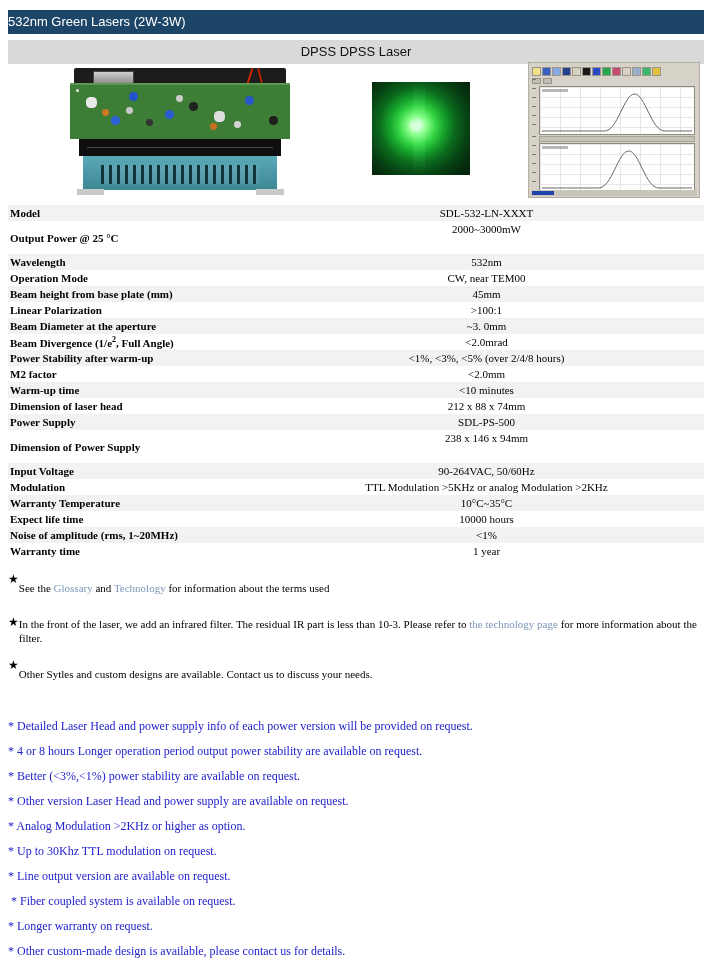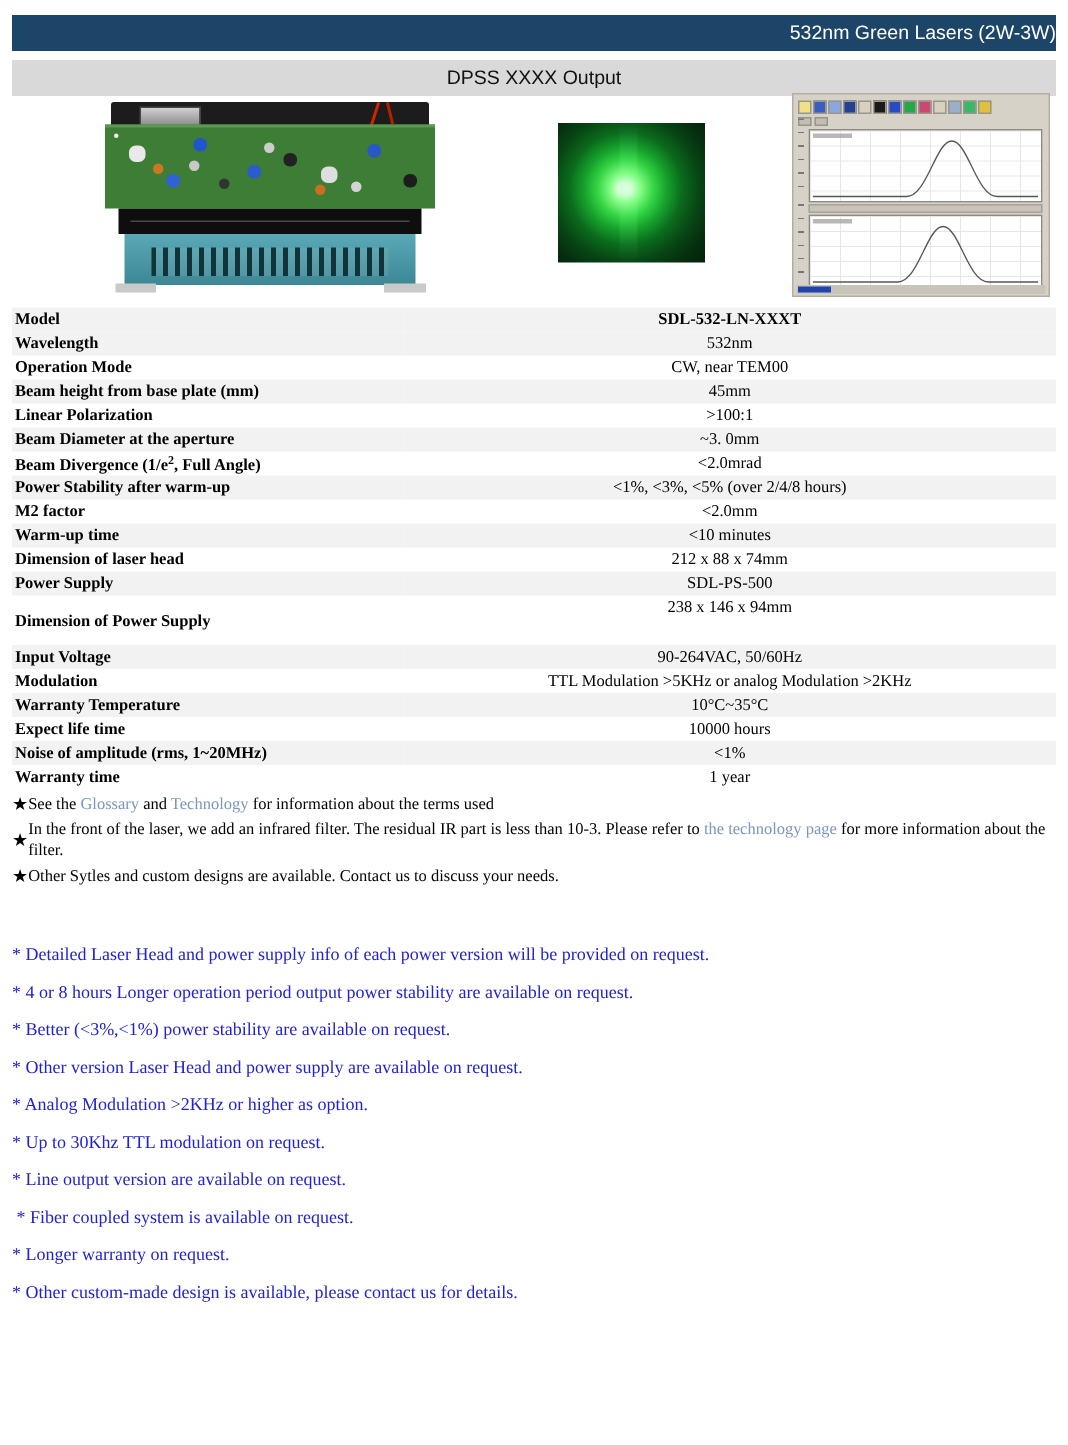--- a/index.html
+++ b/index.html
@@ -1,20 +1,20 @@
 <!DOCTYPE html>
 <html style="--header-bg: #1d4568; --subheader-bg: #d9d9d9; --row-shade: #f2f2f2; --link: #7b96ba; --bullet-blue: #2222cc;"><head>
 <meta charset="utf-8">
 <style>
   html,body{margin:0;padding:0;background:#fff;}
   .page{position:relative;width:712px;height:963px;background:#fff;overflow:hidden;
         font-family:"Liberation Serif",serif;color:#000;}
   
   .title-bar{position:absolute;left:8px;right:8px;top:10px;height:24px;line-height:24px;
-             background:var(--header-bg,#1d4568);color:#fff;text-align:right;
+             background:var(--header-bg,#1d4568);color:#fff;text-align:left;
              font-family:"Liberation Sans",sans-serif;font-size:13px;}
   .subtitle-bar{position:absolute;left:8px;right:8px;top:40px;height:24px;line-height:24px;
                 background:var(--subheader-bg,#d9d9d9);color:#111;text-align:center;
                 font-family:"Liberation Sans",sans-serif;font-size:13px;}
   
   .images-row{position:absolute;left:0;top:64px;width:712px;height:140px;}
   
   .photo-laser{position:absolute;left:65px;top:4px;width:230px;height:127px;background:#fff;}
   .ld-top{position:absolute;left:4%;top:0;width:92%;height:13%;background:#1c1c1c;border-radius:2px;}
   .ld-conn{position:absolute;left:12%;top:2%;width:18%;height:11%;
@@ -59,41 +59,41 @@
   .sw-divider{height:6px;margin:1px 4px 1px 10px;background:#c8c4ba;border:1px solid #a6a298;box-sizing:border-box;}
   .sw-status{position:absolute;left:2px;right:2px;bottom:1px;height:6px;background:#c8c4ba;}
   .sw-status::before{content:"";position:absolute;left:1px;top:1px;width:22px;height:4px;background:#2244aa;}
   
   .content{position:absolute;left:8px;top:205px;width:696px;}
   .spec-heading{font-weight:bold;font-size:12px;margin-bottom:5px;}
   table.spec{width:100%;border-collapse:collapse;font-size:11px;}
   table.spec td{padding:0 2px;vertical-align:middle;}
   td.lbl{width:37.5%;font-weight:bold;}
   td.val{text-align:center;}
-  td.val.b{font-weight:bold;}
+  td.val.b{font-weight:normal;}
   tr.srow{height:16px;}
   tr.srow.tall{height:33px;}
   tr.srow.tall td.val{vertical-align:top;padding-top:2px;}
   tr.srow.shaded{background:var(--row-shade,#f2f2f2);margin-top:35px;}
   sup{font-size:8px;}
   .note-heading{font-weight:bold;font-size:11px;margin-top:7px;}
   .note-line{display:flex;align-items:center;margin-top:3px;font-size:11px;line-height:14px;}
   .star{flex:0 0 auto;font-size:12px;line-height:12px;}
-  .note-text{flex:1 1 auto;}
+  .note-text{flex:1 1 auto;margin-top:19px;}
   .note-link{color:var(--link,#7b96ba);cursor:pointer;}
   .bullets{margin-top:36px;}
   .bullet{color:var(--bullet-blue,#2222cc);font-size:12px;line-height:18px;margin-bottom:7px;white-space:pre-wrap;}
 </style>
 </head>
 <body>
 
 <div class="page">
 
   <div class="title-bar">532nm Green Lasers (2W-3W)</div>
-  <div class="subtitle-bar">DPSS XXXX Output</div>
+  <div class="subtitle-bar">DPSS DPSS Laser</div>
 
   <div class="images-row">
 
     <div class="photo-laser">
       <div class="ld-top"></div>
       <div class="ld-conn"></div>
       <div class="ld-wire1"></div>
       <div class="ld-wire2"></div>
       <div class="ld-pcb">
         <div class="ld-dots"></div>
@@ -150,20 +150,24 @@
   </div>
 
   <div class="content">
 
     <table class="spec">
       <tbody id="spec-body">
           <tr class="srow shaded">
             <td class="lbl">Model</td>
             <td class="val b">SDL-532-LN-XXXT</td>
           </tr>
+          <tr class="srow tall">
+            <td class="lbl">Output Power @ 25 °C</td>
+            <td class="val">2000~3000mW</td>
+          </tr>
           <tr class="srow shaded">
             <td class="lbl">Wavelength</td>
             <td class="val">532nm</td>
           </tr>
           <tr class="srow">
             <td class="lbl">Operation Mode</td>
             <td class="val">CW, near TEM00</td>
           </tr>
           <tr class="srow shaded">
             <td class="lbl">Beam height from base plate (mm)</td>

